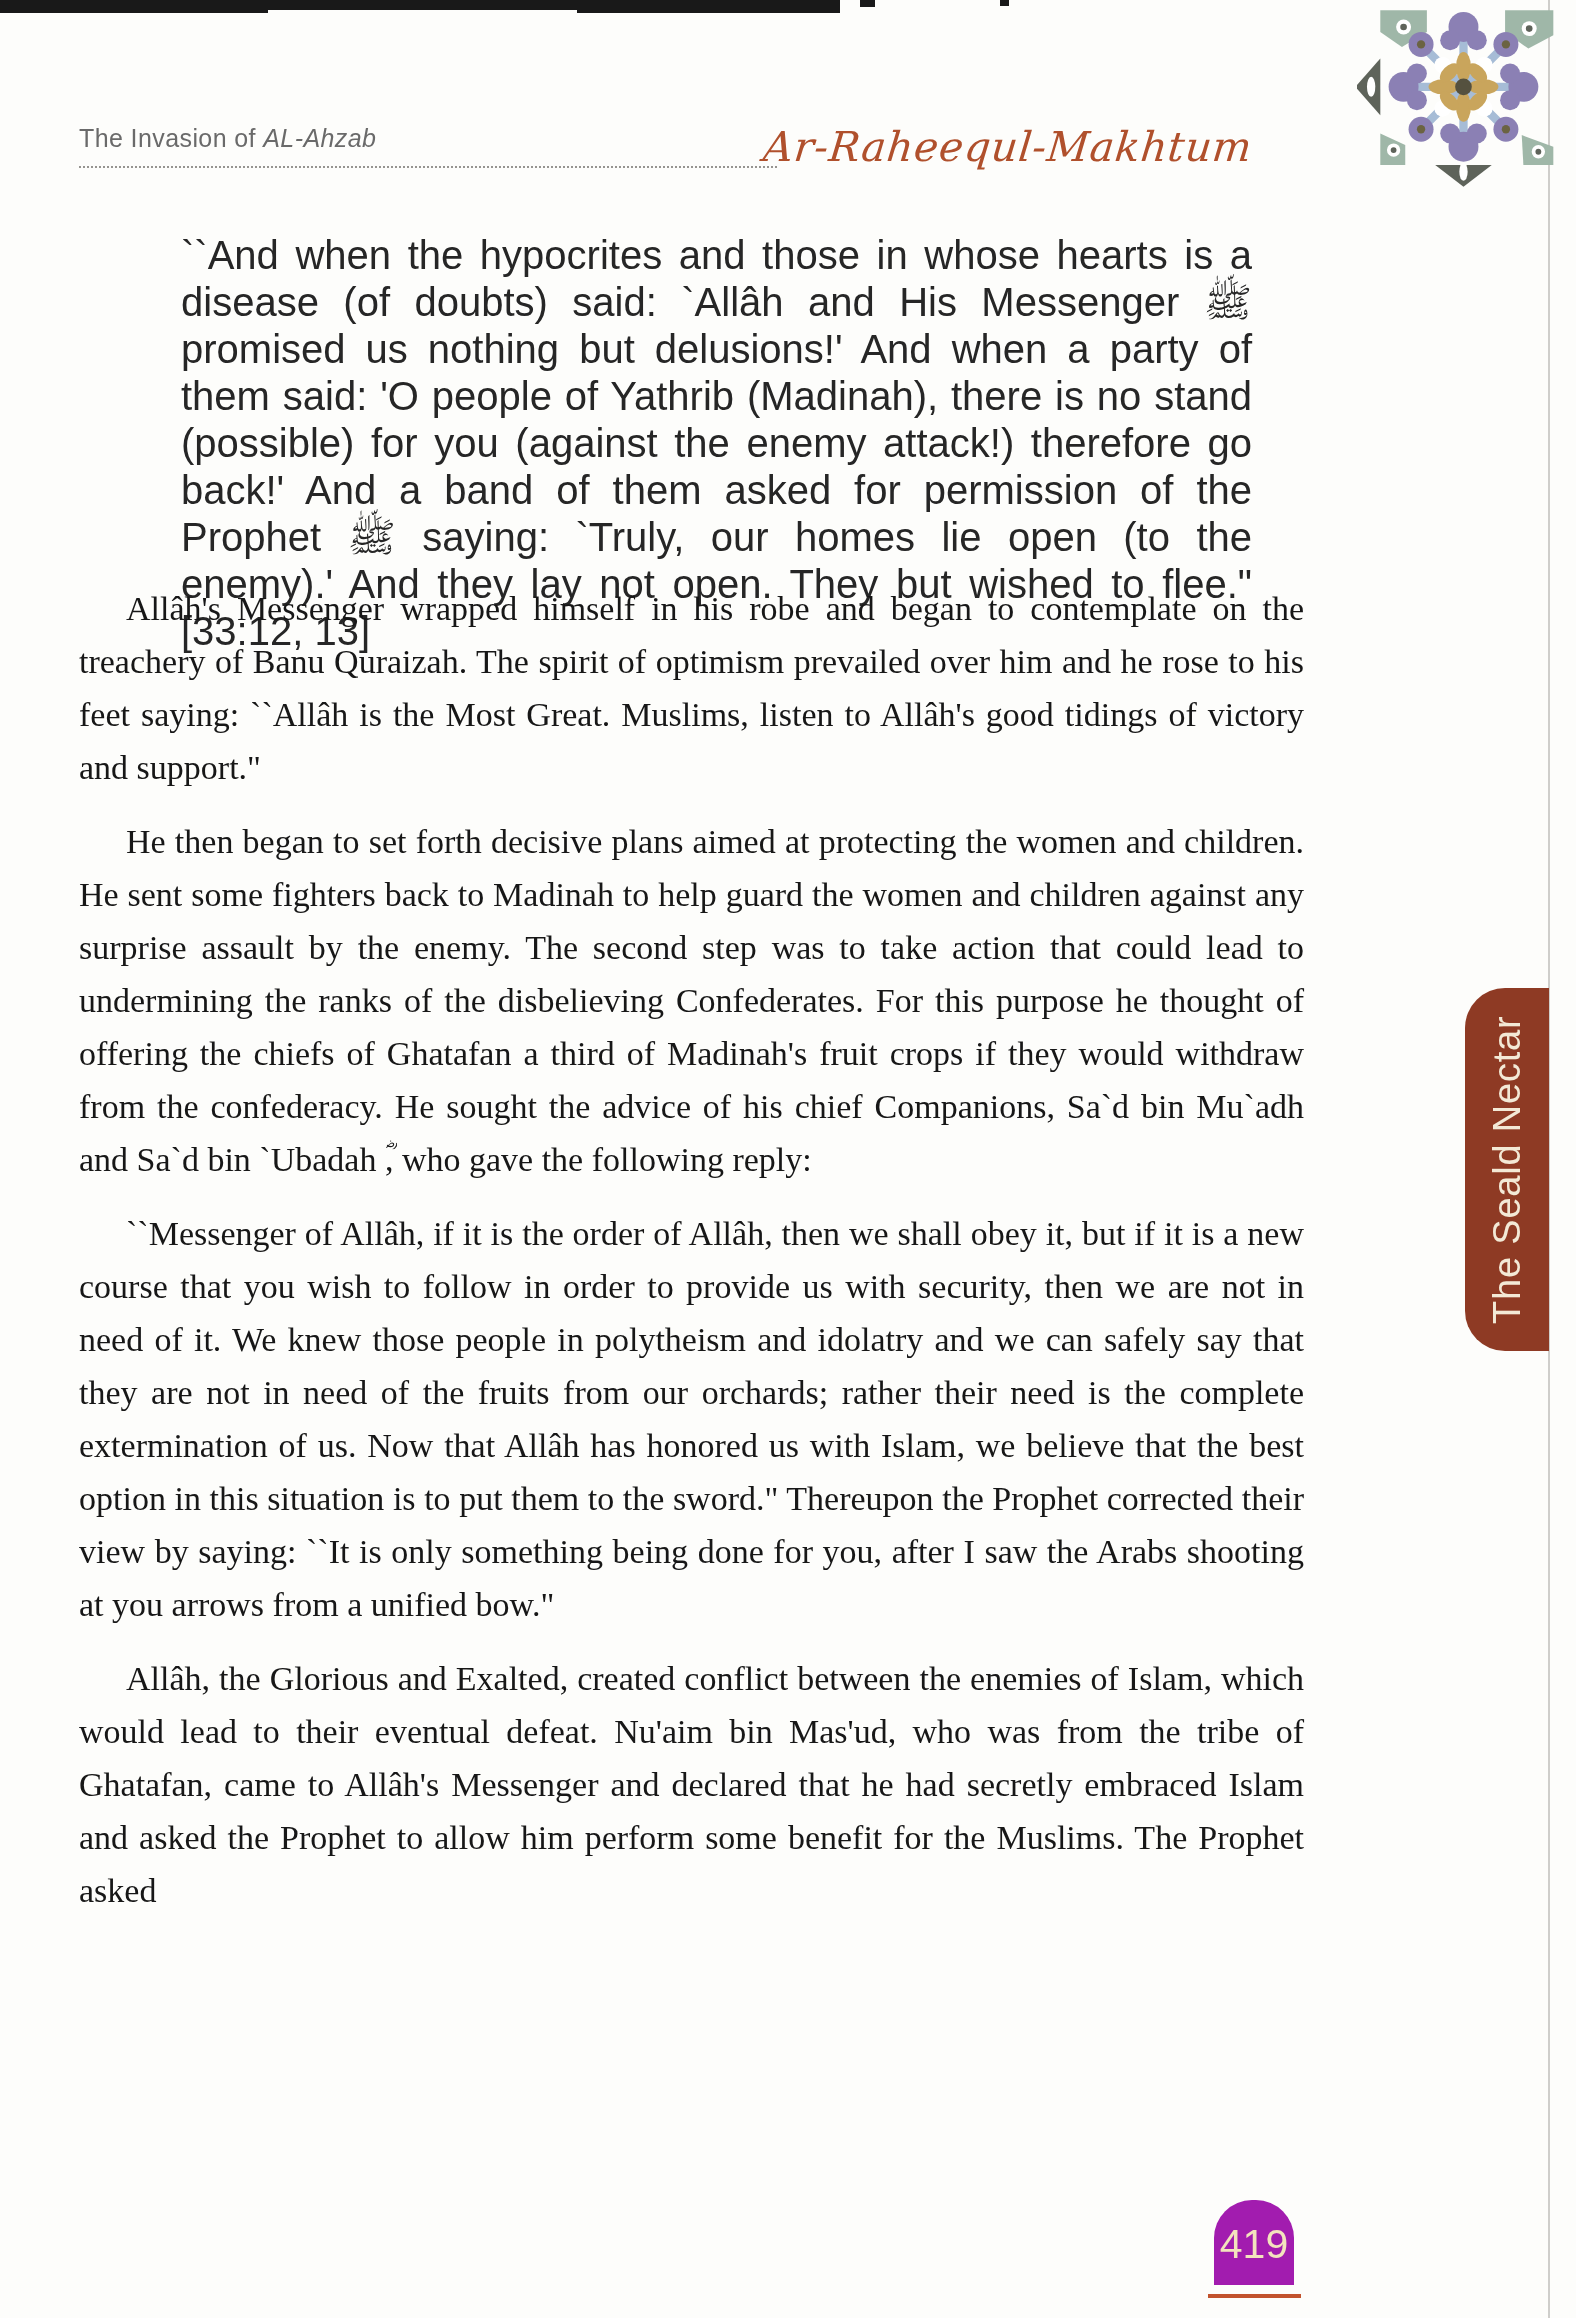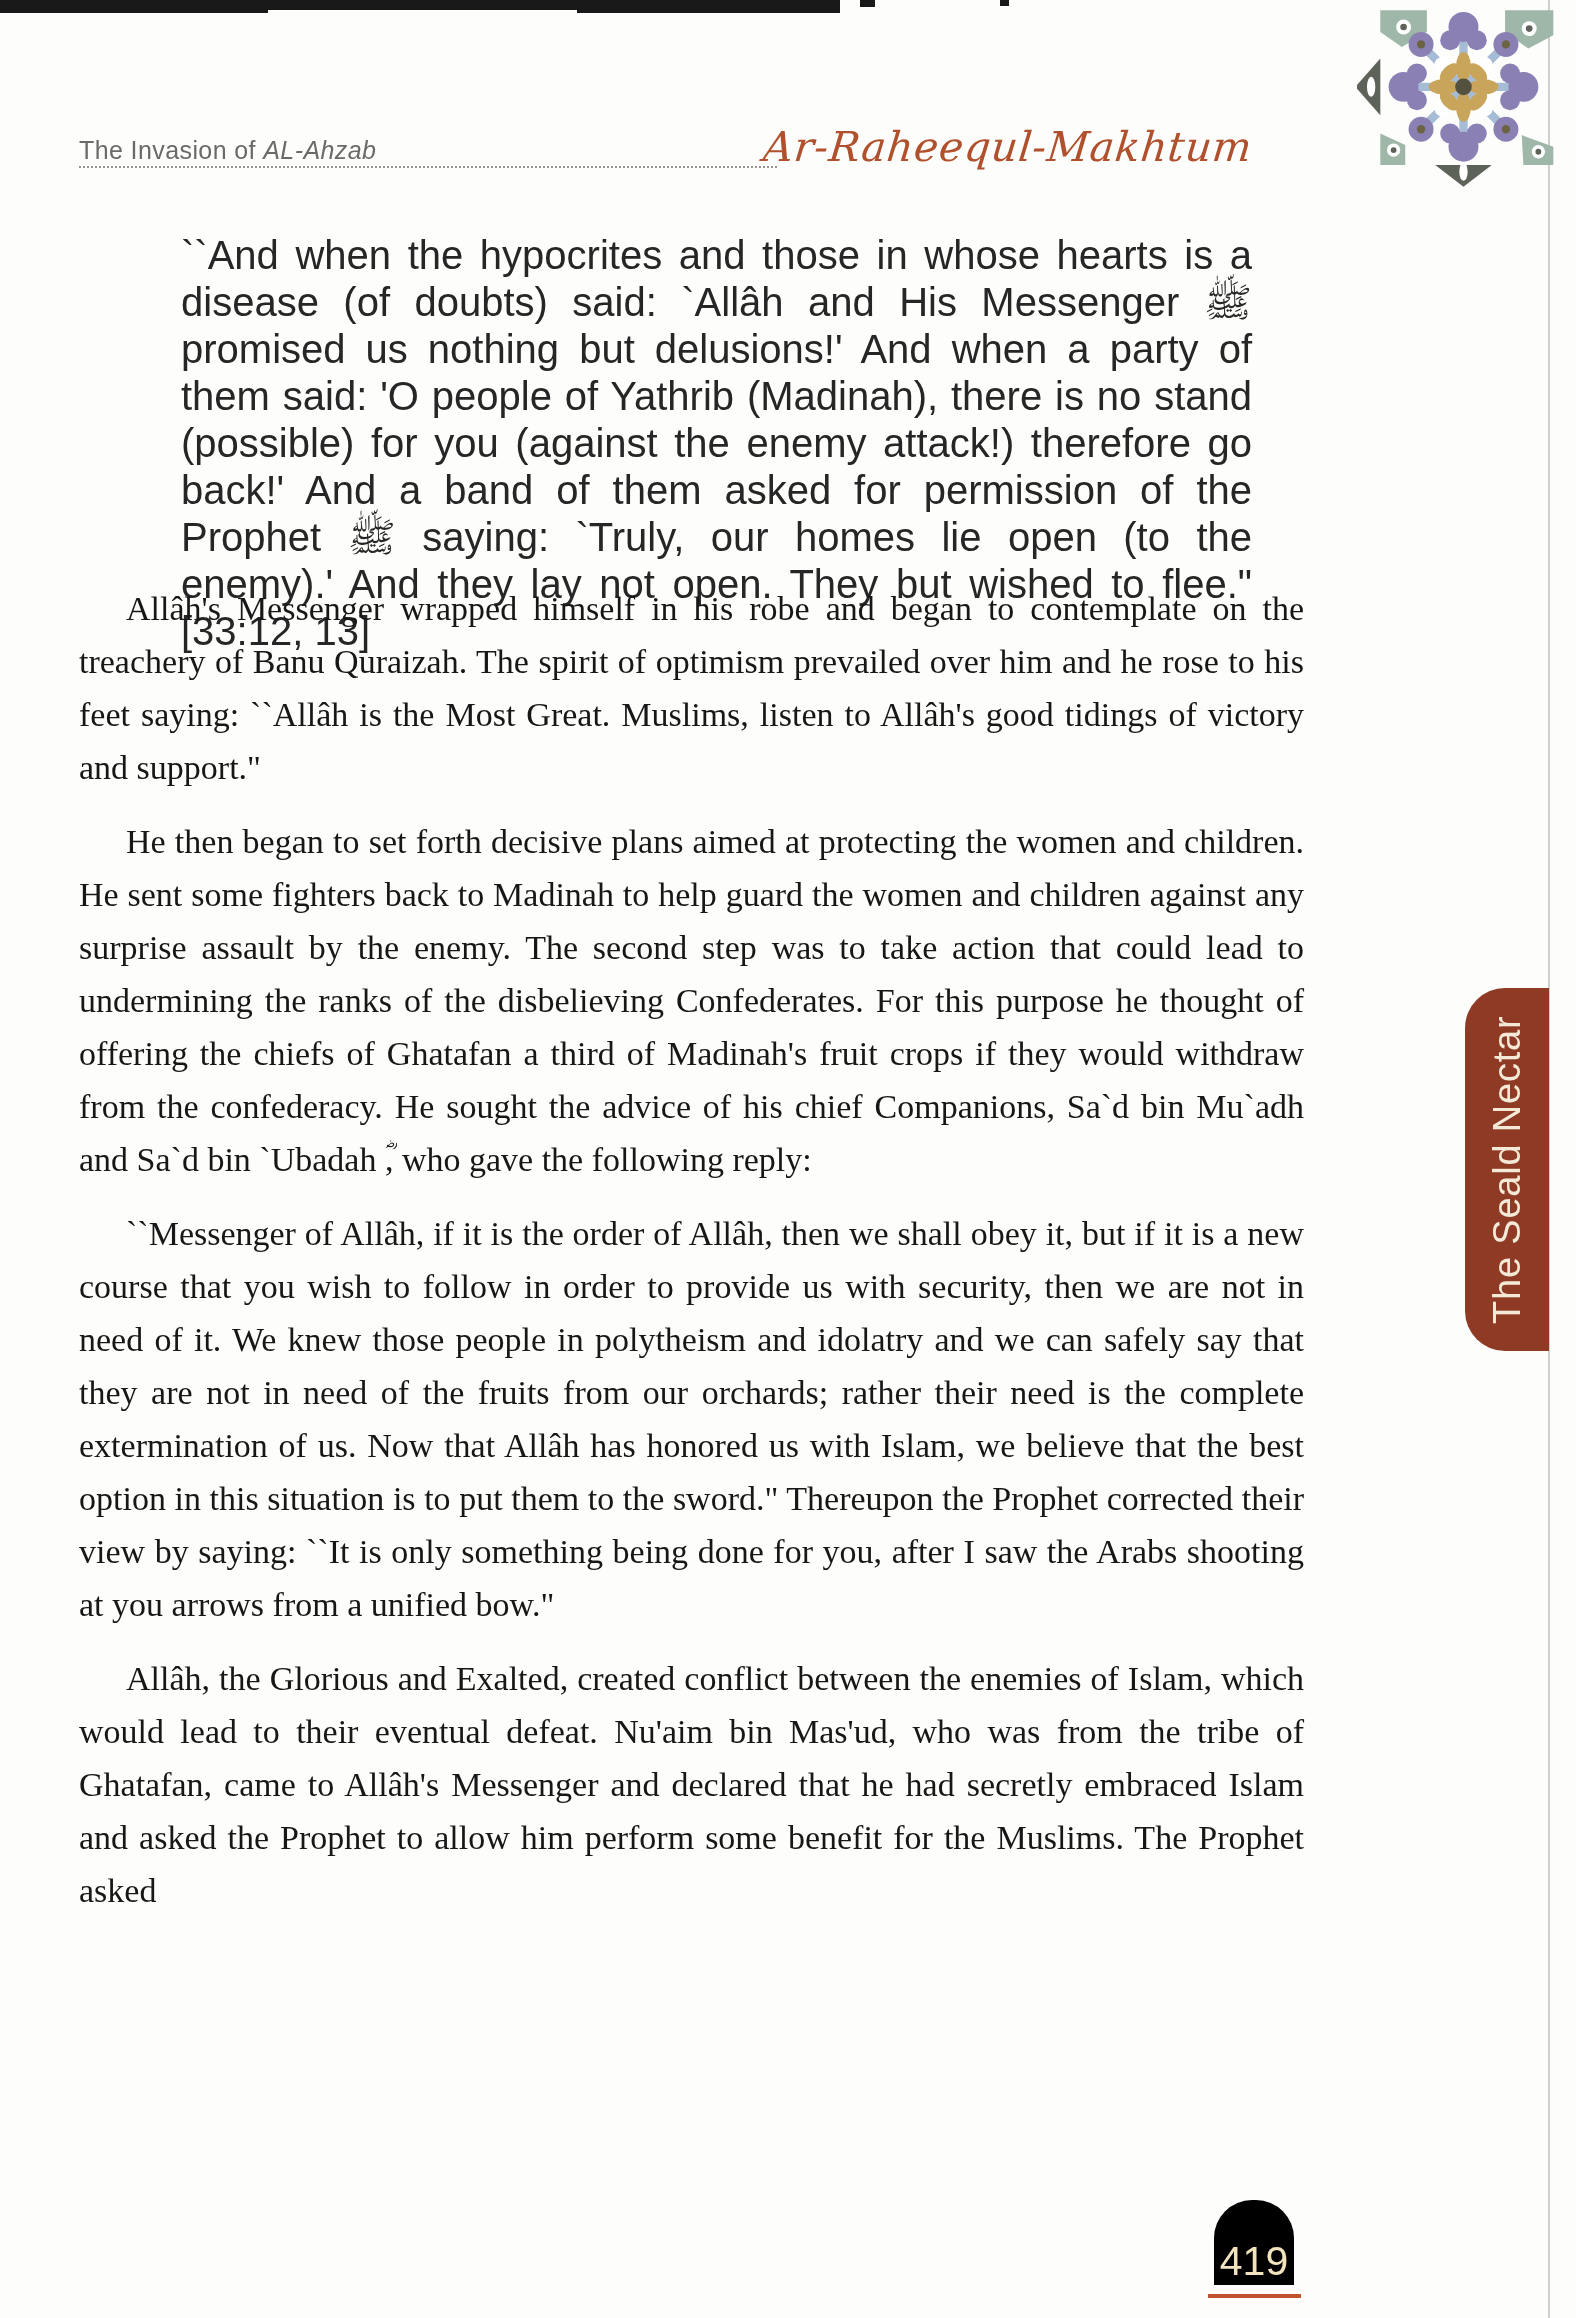--- a/index.html
+++ b/index.html
@@ -16,21 +16,21 @@
   .scan-strip { position:absolute; background:#191919; }
 
   
   .page-edge-line {
     position:absolute; top:0; right:27.5px; width:1.7px; height:2319px;
     background:#cfcecb;
   }
 
   
   .header-section-title {
-    position:absolute; left:79px; top:136px;
+    position:absolute; left:79px; top:124px;
     font-family:"Liberation Sans", sans-serif;
     font-size:25px; color:#6a6a6a; letter-spacing:0.4px;
     white-space:nowrap;
   }
   .header-section-title .em { font-style:italic; }
   .dotted-rule {
     position:absolute; left:79px; top:166px; width:698px; height:0;
     border-bottom:2.5px dotted #969490;
   }
   .book-title-script {
@@ -69,23 +69,23 @@
     display:flex; align-items:center; justify-content:center;
     writing-mode:vertical-rl; transform:rotate(180deg);
     font-family:"Liberation Sans", sans-serif;
     font-size:38px; color:#f3e9d6; letter-spacing:0.8px;
     white-space:nowrap;
   }
 
   
   .page-num-box {
     position:absolute; left:1214px; top:2200px; width:80px; height:85px;
-    background:#000000;
+    background:#a21caf;
     border-radius:38px 38px 0 0;
-    display:flex; align-items:flex-end; justify-content:center;
+    display:flex; align-items:center; justify-content:center;
     font-family:"Liberation Sans", sans-serif;
     font-size:41px; color:#f3e3bd; padding-top:3.3px; box-sizing:border-box;
   }
   .page-num-rule {
     position:absolute; left:1208px; top:2294px; width:93px; height:4.2px;
     background:#c2532d;
   }
 
   
   .ornament { position:absolute; top:10px; right:22.5px; }

